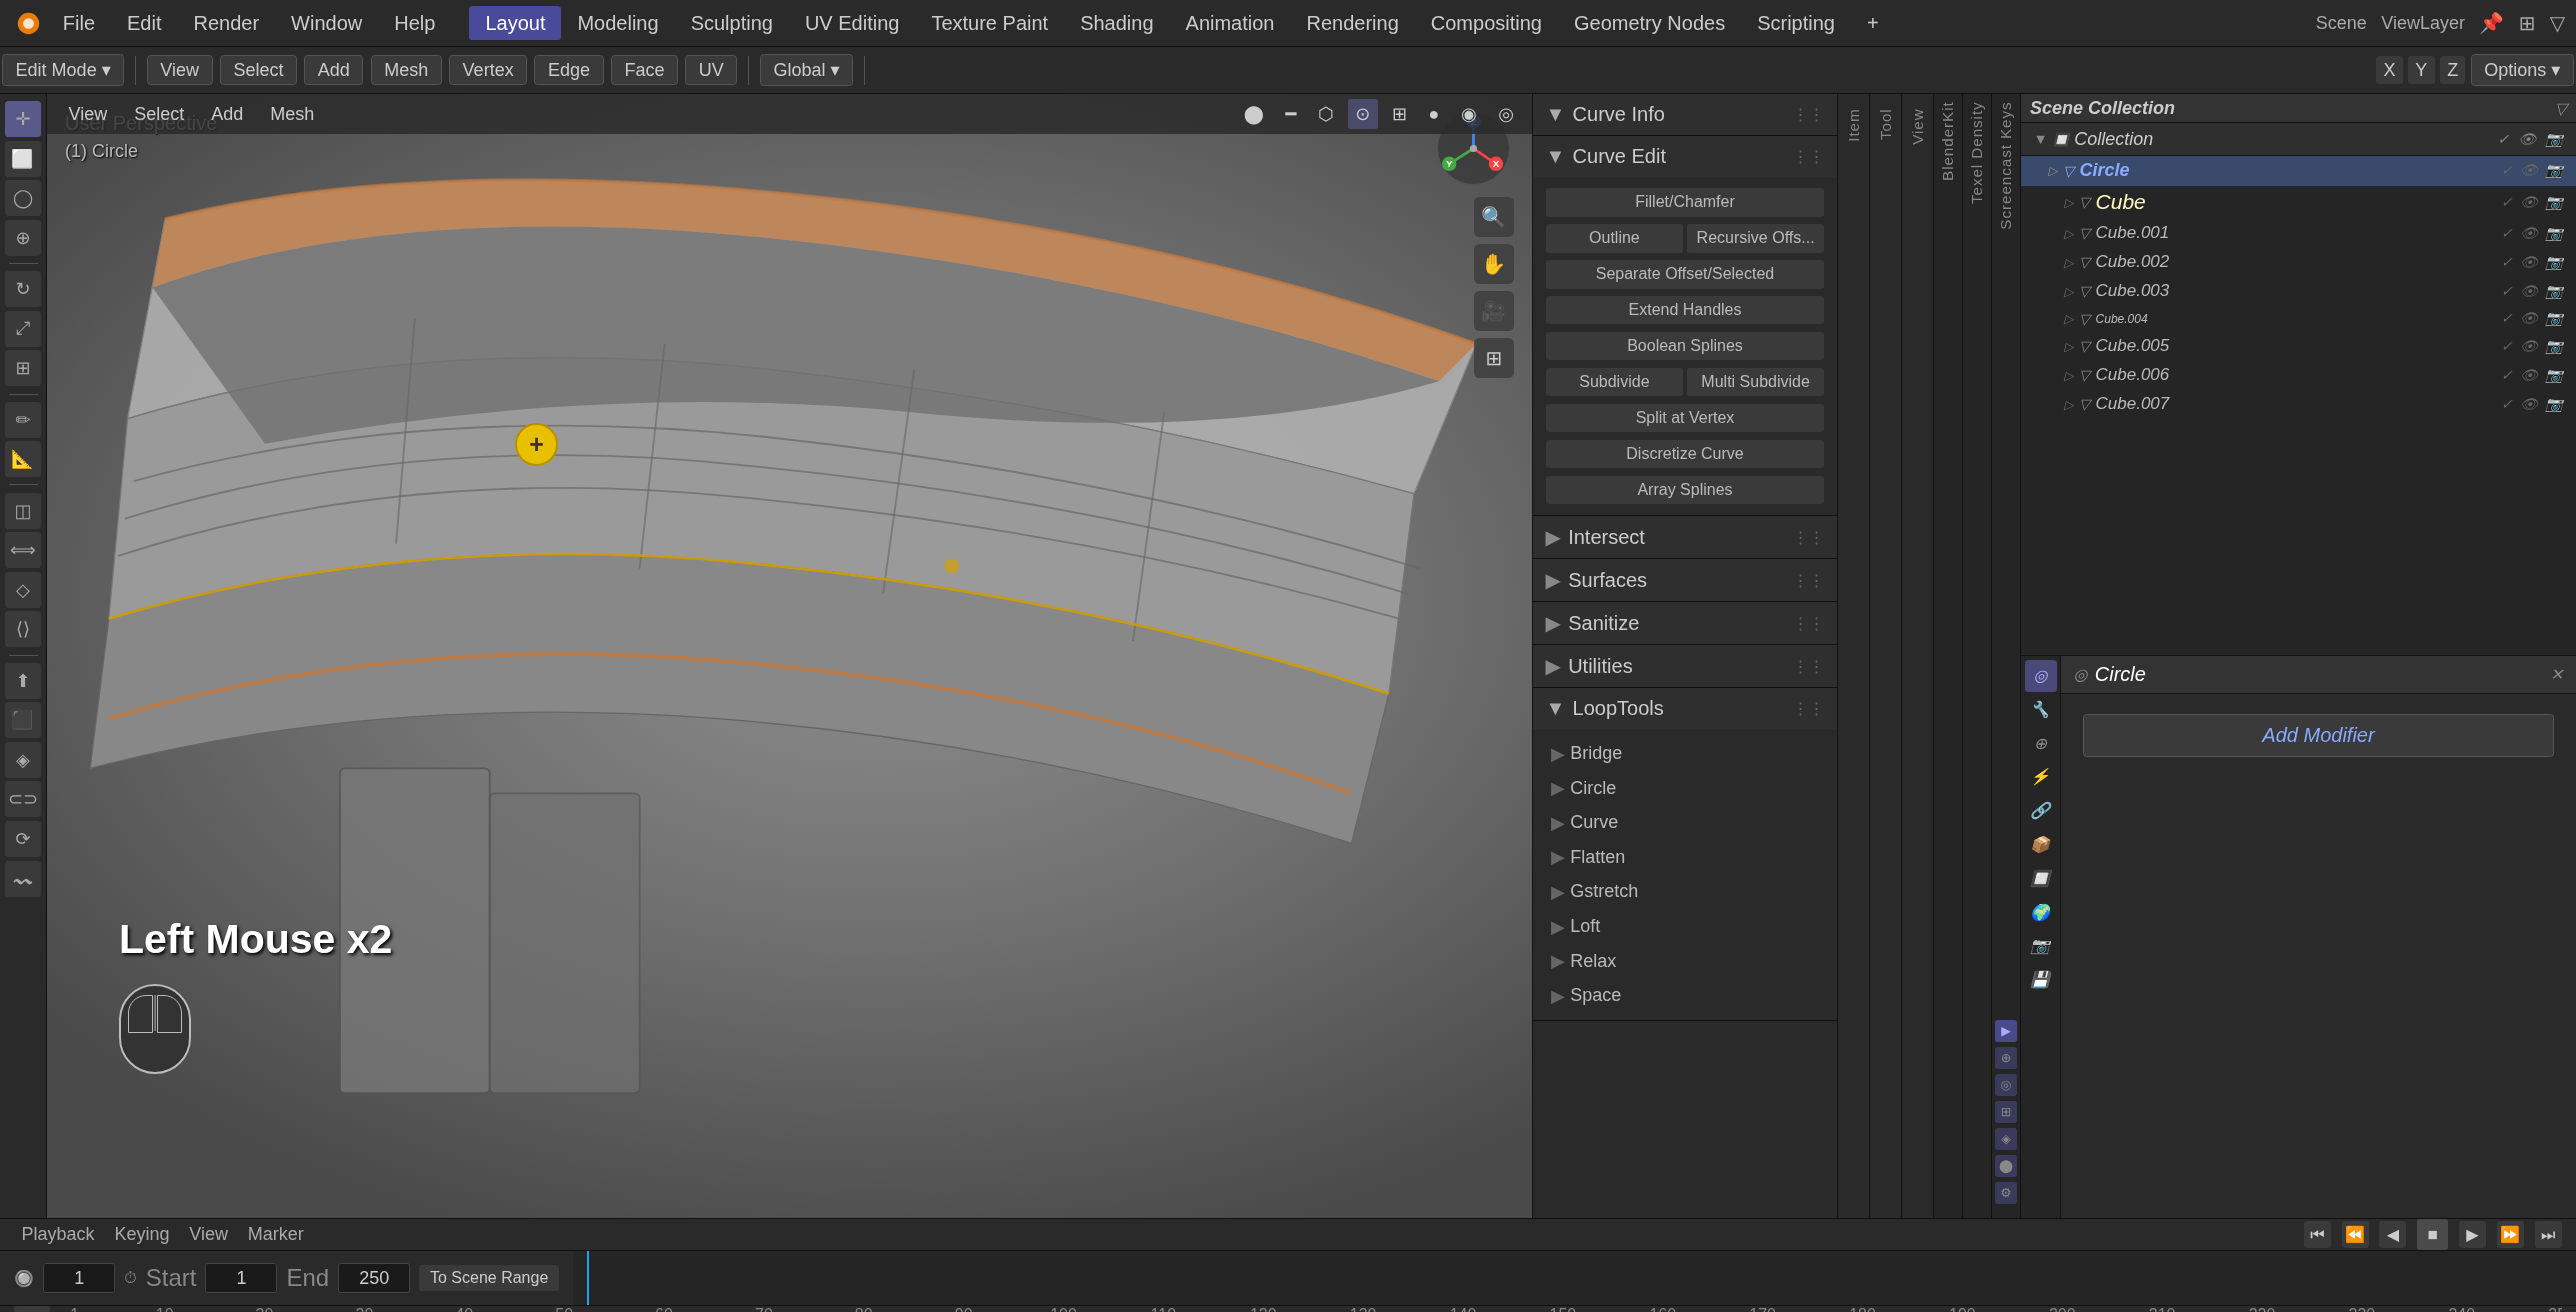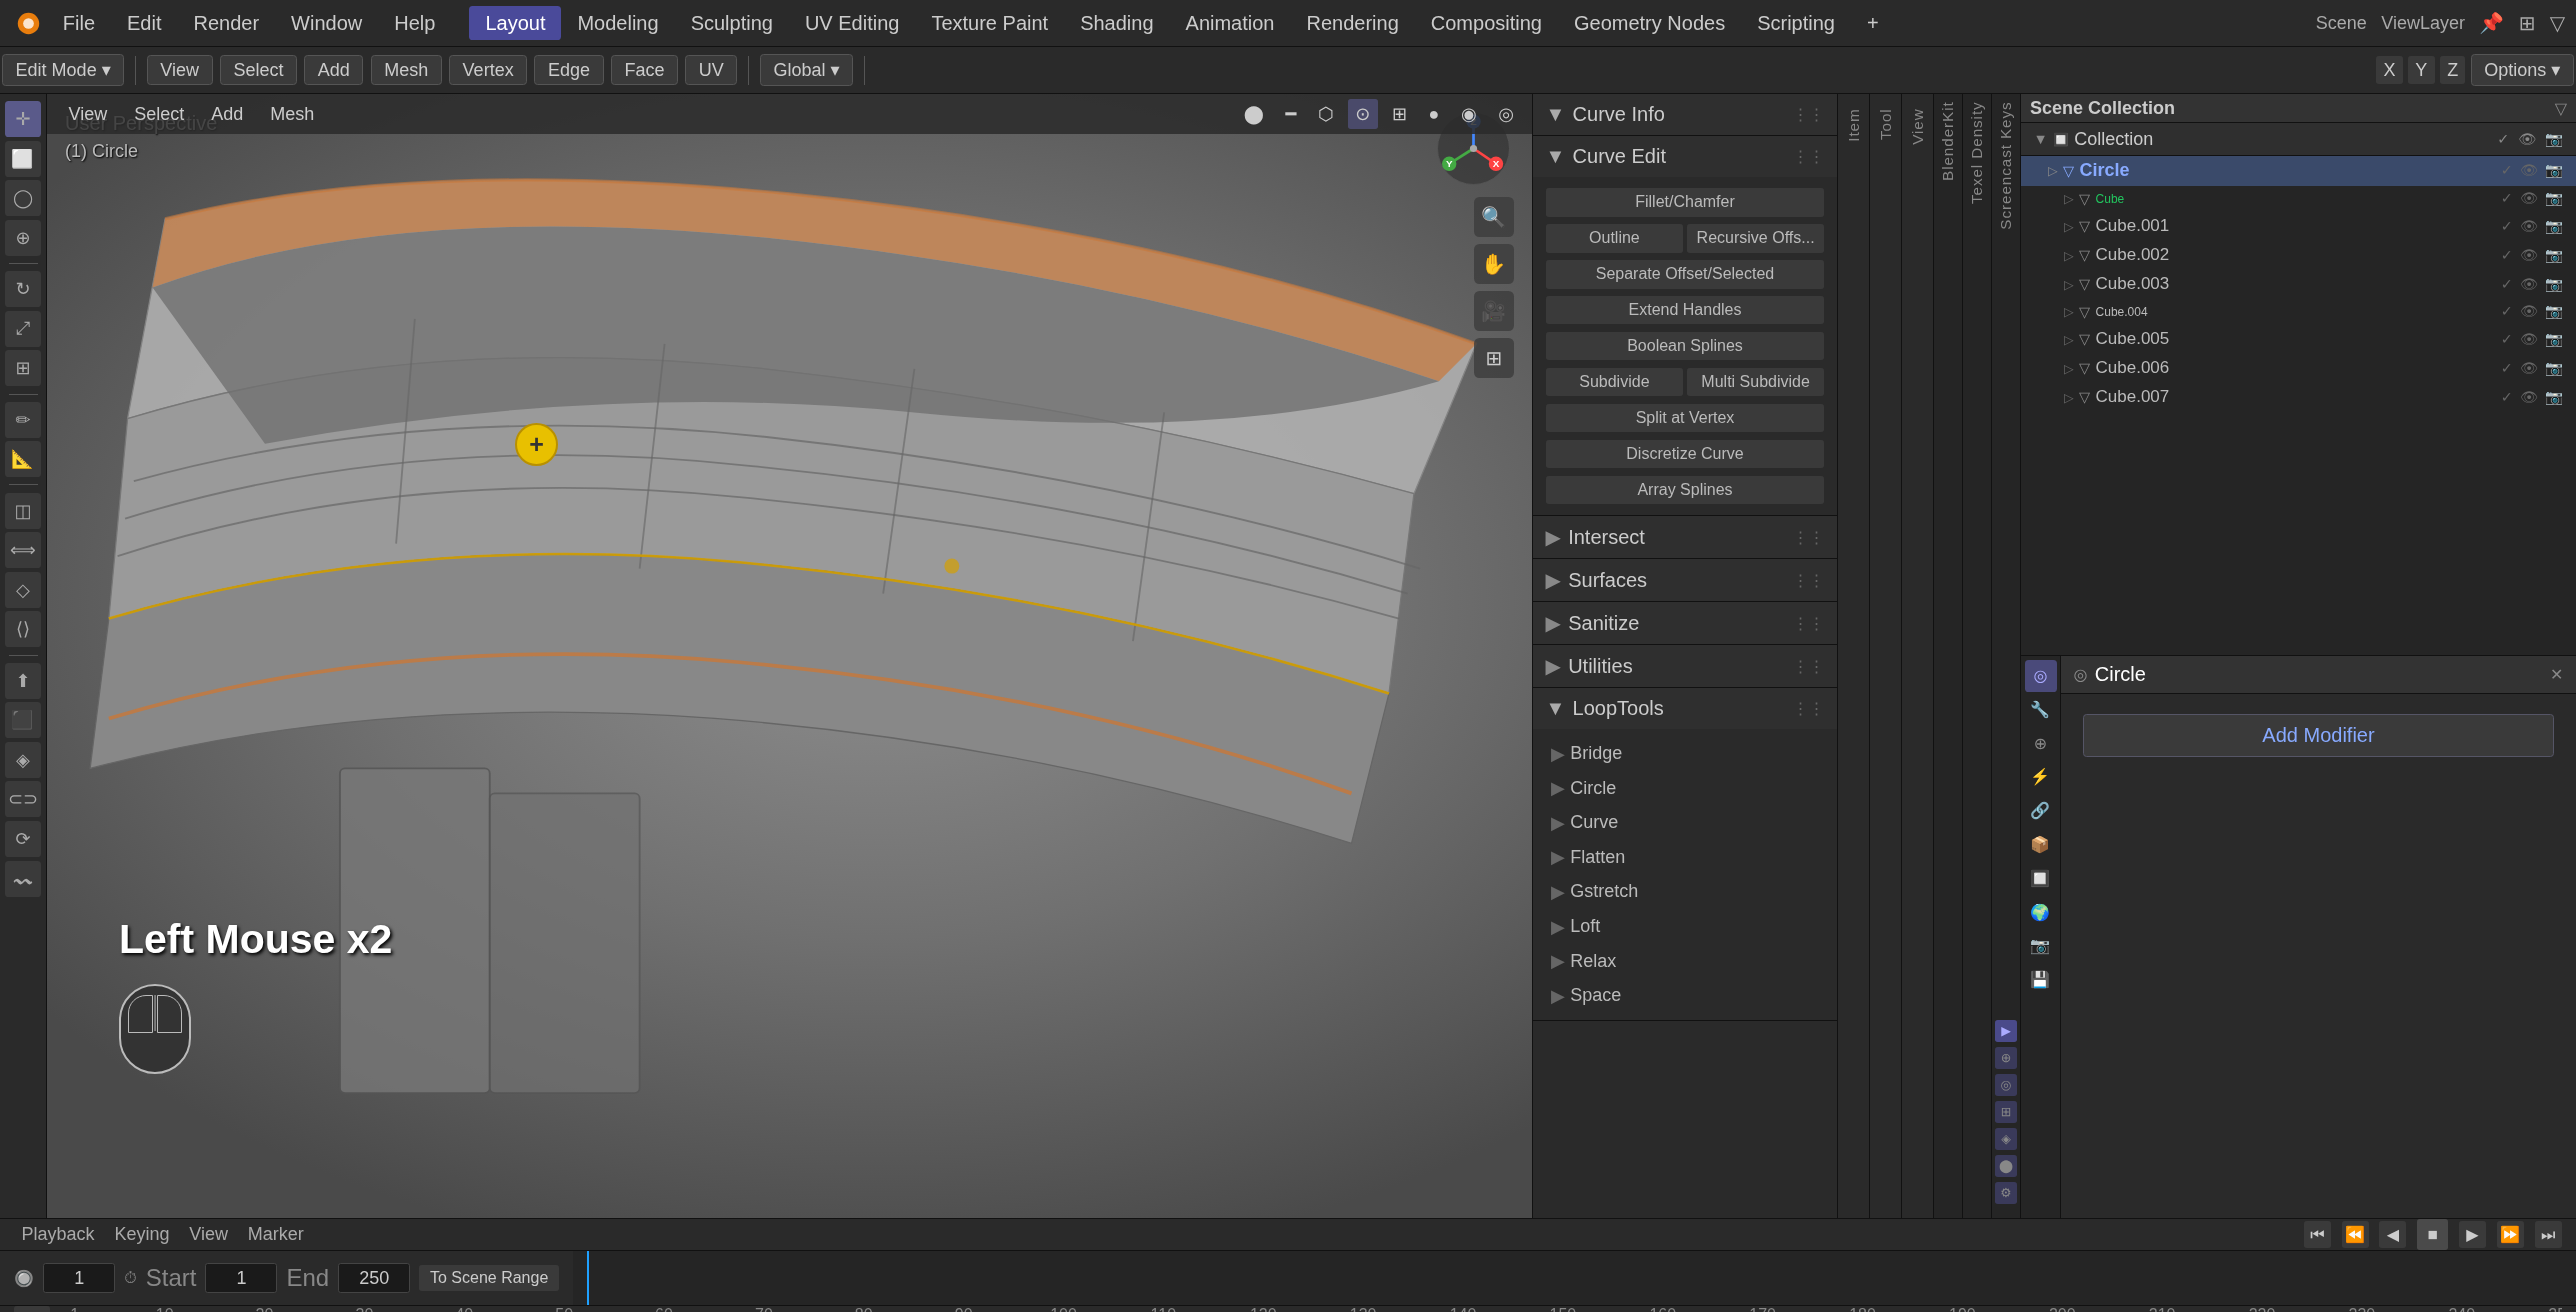--- a/index.html
+++ b/index.html
@@ -445,20 +445,21 @@
       align-items: center;
       justify-content: flex-start;
       flex-shrink: 0;
     }
 
     #far-right-outliner {
       display: flex;
       flex-direction: column;
       flex: 1;
       min-width: 0;
+      font-style: italic;
     }
 
     
     #outliner-top {
       display: flex;
       align-items: center;
       background: #333;
       padding: 3.6px 9px;
       gap: 5.4px;
       border-bottom: 0.9px solid #111;
@@ -850,21 +851,21 @@
             <div class="outliner-vis">
               <span>✓</span>
               <span>👁</span>
               <span>📷</span>
             </div>
           </div>
 
           <div class="outliner-item" style="padding-left:43px;">
             <span style="font-size:12.6px;color:#666;">▷</span>
             <span style="font-size:14.4px;color:#888;">▽</span>
-            <span style="font-size:12px;color:#22c55e;">Cube</span>
+            <span style="font-size:21px;color:#fef9c3;">Cube</span>
             <div class="outliner-vis">
               <span>✓</span>
               <span>👁</span>
               <span>📷</span>
             </div>
           </div>
           <div class="outliner-item" style="padding-left:43px;">
             <span style="font-size:12.6px;color:#666;">▷</span>
             <span style="font-size:14.4px;color:#888;">▽</span>
             <span style="font-size:17px;color:#bbb;">Cube.001</span>

